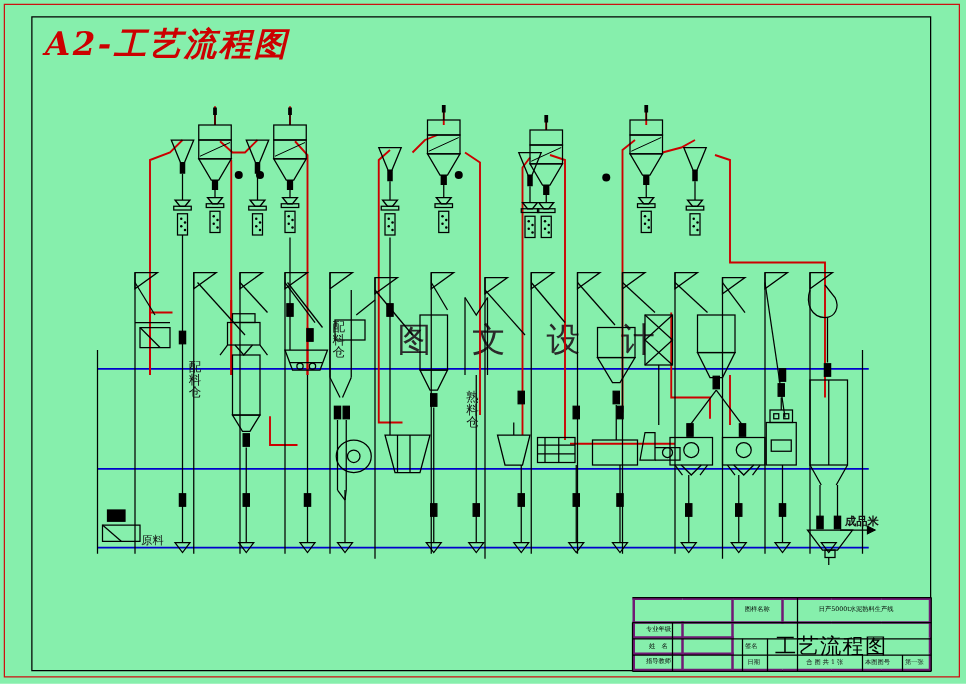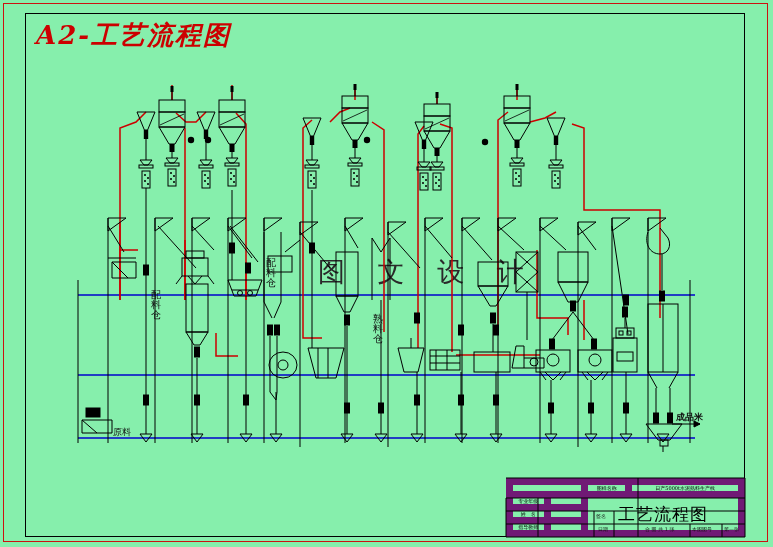--- a/index.html
+++ b/index.html
@@ -18,21 +18,21 @@
     font-family:"DejaVu Serif",serif;white-space:nowrap;}
 
   svg{position:absolute;left:0;top:0;}
   .vlabel{position:absolute;width:12px;font-size:10px;line-height:10px;color:#111;text-align:center;
      font-family:"DejaVu Serif",serif;}
   .hlabel{position:absolute;font-size:9px;color:#111;font-family:"DejaVu Serif",serif;white-space:nowrap;}
 
   
   .tb{position:absolute;left:506px;top:478px;width:239px;height:59px;}
   .tb table{border-collapse:collapse;width:100%;height:100%;table-layout:fixed;}
-  .tb td{border:7px solid #701a75;font-size:5px;text-align:center;vertical-align:middle;color:#000;
+  .tb td{border:2px solid #701a75;font-size:5px;text-align:center;vertical-align:middle;color:#000;
      font-family:"DejaVu Serif",serif;padding:0;line-height:6px;}
   .tb td.big{font-size:17px;font-family:"DejaVu Serif",serif;letter-spacing:1px;}
   .tb td.blank{}
 </style>
 </head>
 <body>
 
 <div id="page">
 
   <div class="red-border"></div>

